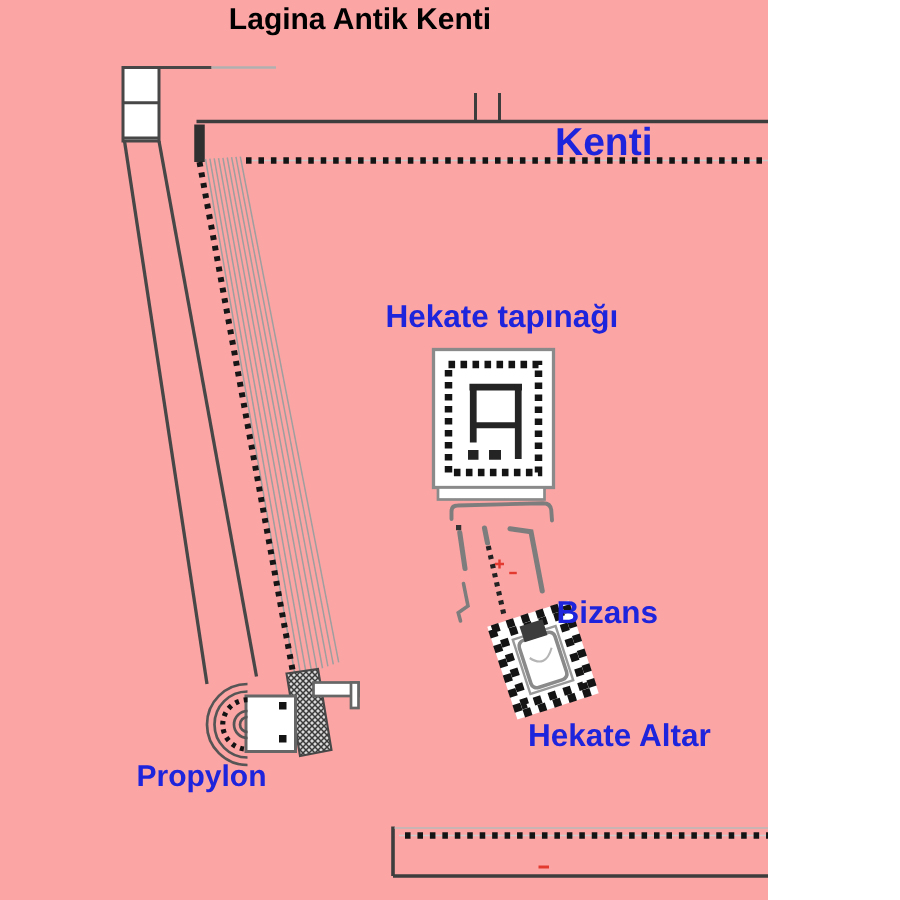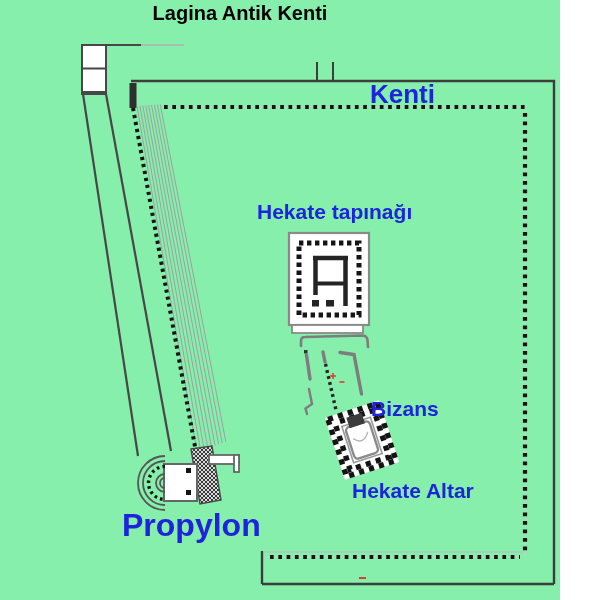--- a/index.html
+++ b/index.html
@@ -1,16 +1,16 @@
 <!DOCTYPE html>
 <html><head>
 <meta charset="utf-8">
 <style>
   html,body{margin:0;padding:0;background:#ffffff;}
-  #stage{position:relative;width:560px;height:600px;background:#86efac;overflow:hidden;
+  #stage{position:relative;width:512px;height:600px;background:#fca5a5;overflow:hidden;
          font-family:"Liberation Sans", sans-serif;}
   #plan-svg{position:absolute;left:0;top:0;}
   .lbl{position:absolute;font-weight:bold;white-space:pre;line-height:1.08;}
   .title-lbl{color:#000000;font-size:20px;}
   .blue-lbl{color:#1d24dc;font-size:21px;}
   .blue-lbl.two-line{line-height:27px;}
 </style>
 </head>
 <body>
 
@@ -126,15 +126,15 @@
   <div class="lbl blue-lbl" style="left:370px;top:80px;font-size:26px;">Kenti</div>
 
   <div class="lbl blue-lbl" style="left:257px;top:201px;">Hekate tapınağı</div>
 
   <div class="lbl blue-lbl two-line" style="left:371px;top:341px;">
     <div>Bizans</div>
   </div>
 
   <div class="lbl blue-lbl" style="left:352px;top:480px;">Hekate Altar</div>
 
-  <div class="lbl blue-lbl" style="left:91px;top:508px;font-size:32px;margin-left:31px;">Propylon</div>
+  <div class="lbl blue-lbl" style="left:91px;top:508px;font-size:20px;">Propylon</div>
 
 </div>
 
 </body></html>

